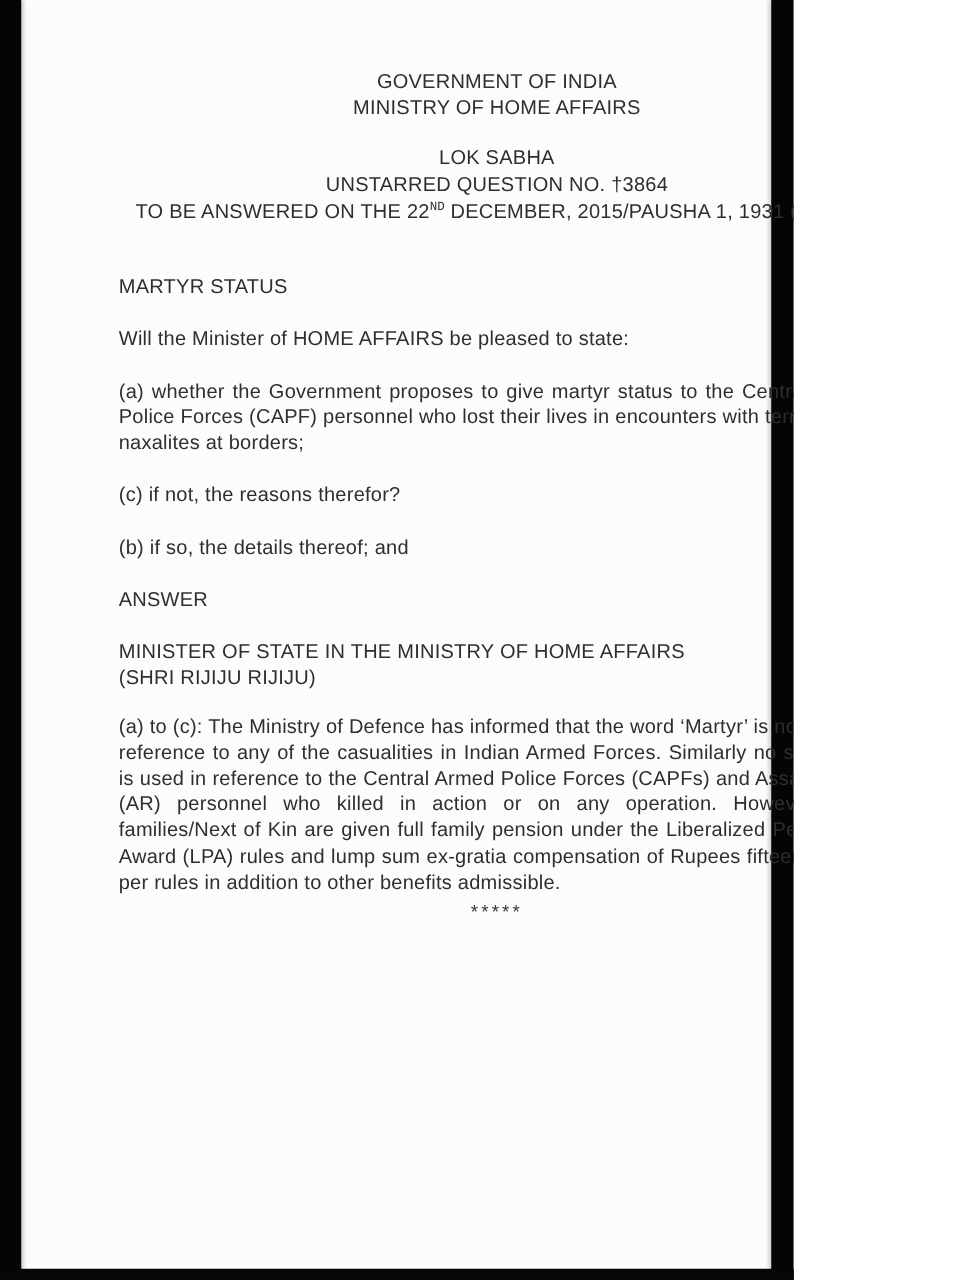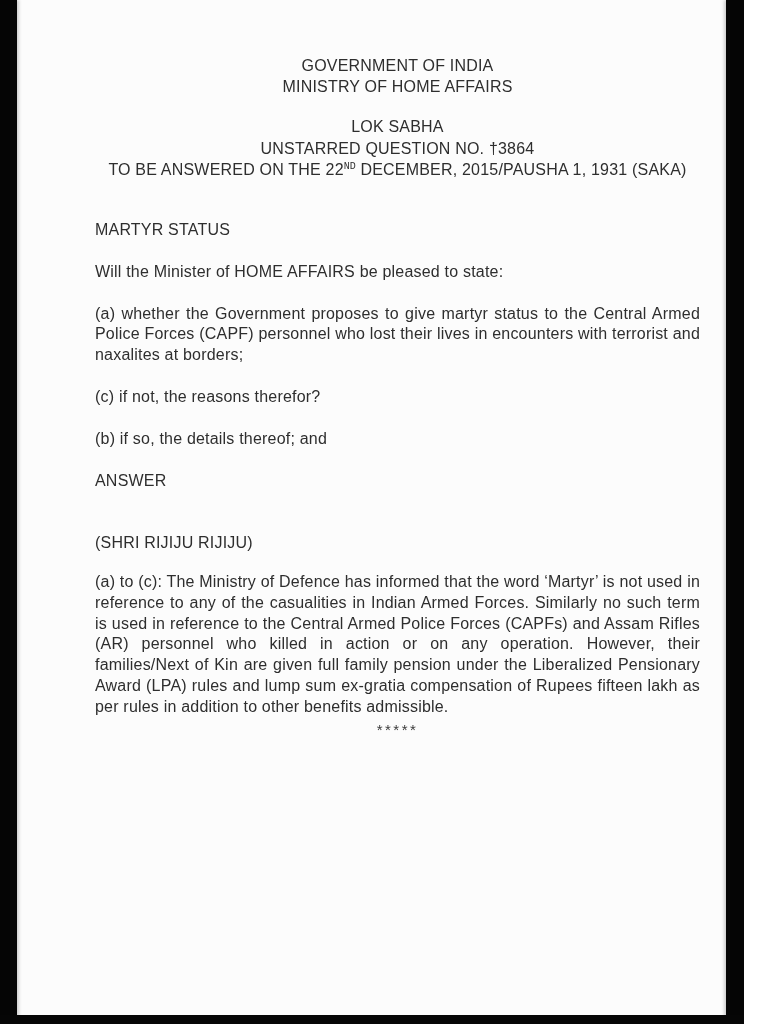--- a/index.html
+++ b/index.html
@@ -2,21 +2,21 @@
 <html><head>
 <meta charset="utf-8">
 <style>
   html, body {
     margin: 0;
     padding: 0;
     background: #ffffff;
   }
   .page {
     position: relative;
-    width: 744px;
+    width: 635px;
     height: 1024px;
     background: #fcfcfc;
     overflow: hidden;
     font-family: "Liberation Sans", "DejaVu Sans", sans-serif;
     color: #2e2e2e;
   }
   .scan-bar-left {
     position: absolute;
     left: 0; top: 0;
     width: 17px; height: 1024px;
@@ -115,20 +115,20 @@
     <p>Will the Minister of HOME AFFAIRS be pleased to state:</p>
 
     <p class="just">(a) whether the Government proposes to give martyr status to the Central Armed Police Forces (CAPF) personnel who lost their lives in encounters with terrorist and naxalites at borders;</p>
 
     <p>(c) if not, the reasons therefor?</p>
 
     <p>(b) if so, the details thereof; and</p>
 
     <p>ANSWER</p>
 
-    <p><br><span>(SHRI RIJIJU RIJIJU)</span></p>
+    <p><span>MINISTER OF STATE IN THE MINISTRY OF HOME AFFAIRS</span><br><span>(SHRI RIJIJU RIJIJU)</span></p>
 
     <p class="just answer-body">(a) to (c):  The Ministry of Defence has informed that the word ‘Martyr’ is not used in reference to any of the casualities in Indian Armed Forces. Similarly no such term is used in reference to the Central Armed Police Forces (CAPFs) and Assam Rifles (AR) personnel who killed in action or on any operation. However, their families/Next of Kin are given full family pension under the Liberalized Pensionary Award (LPA) rules and lump sum ex-gratia compensation of Rupees fifteen lakh as per rules in addition to other benefits admissible.</p>
 
     <p class="stars">*****</p>
 
   </div>
 </div>
 
 </body></html>

